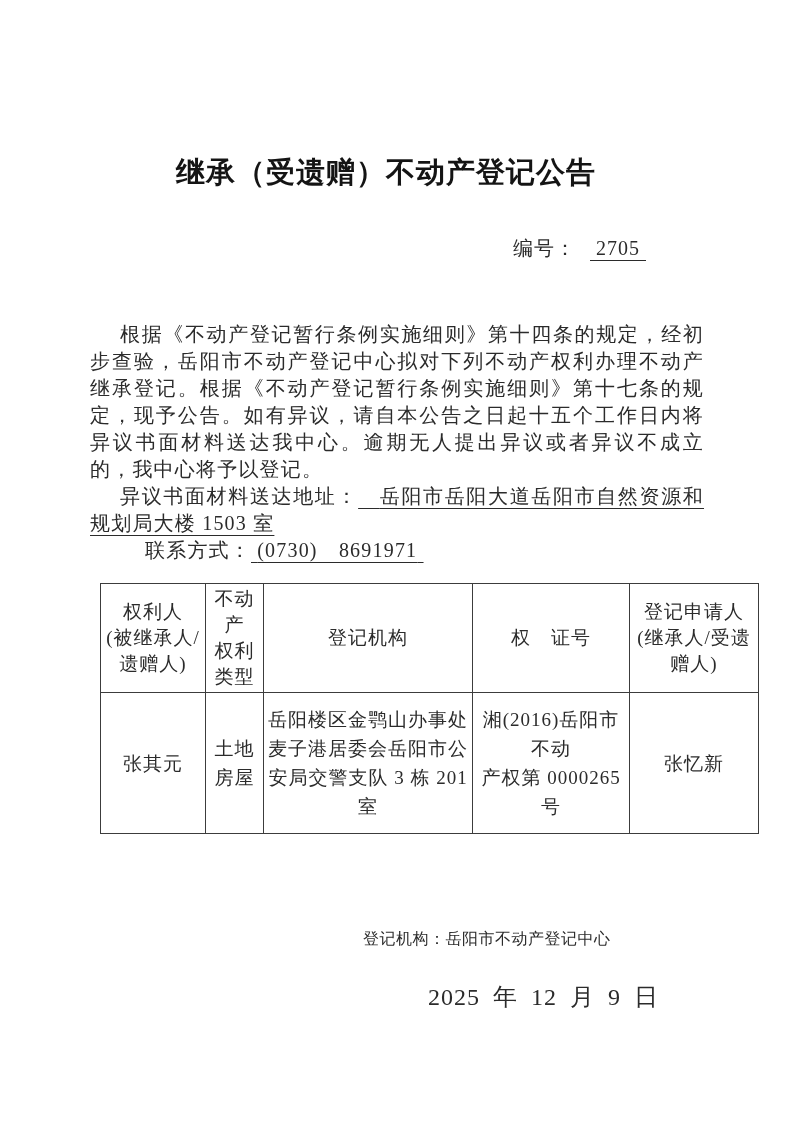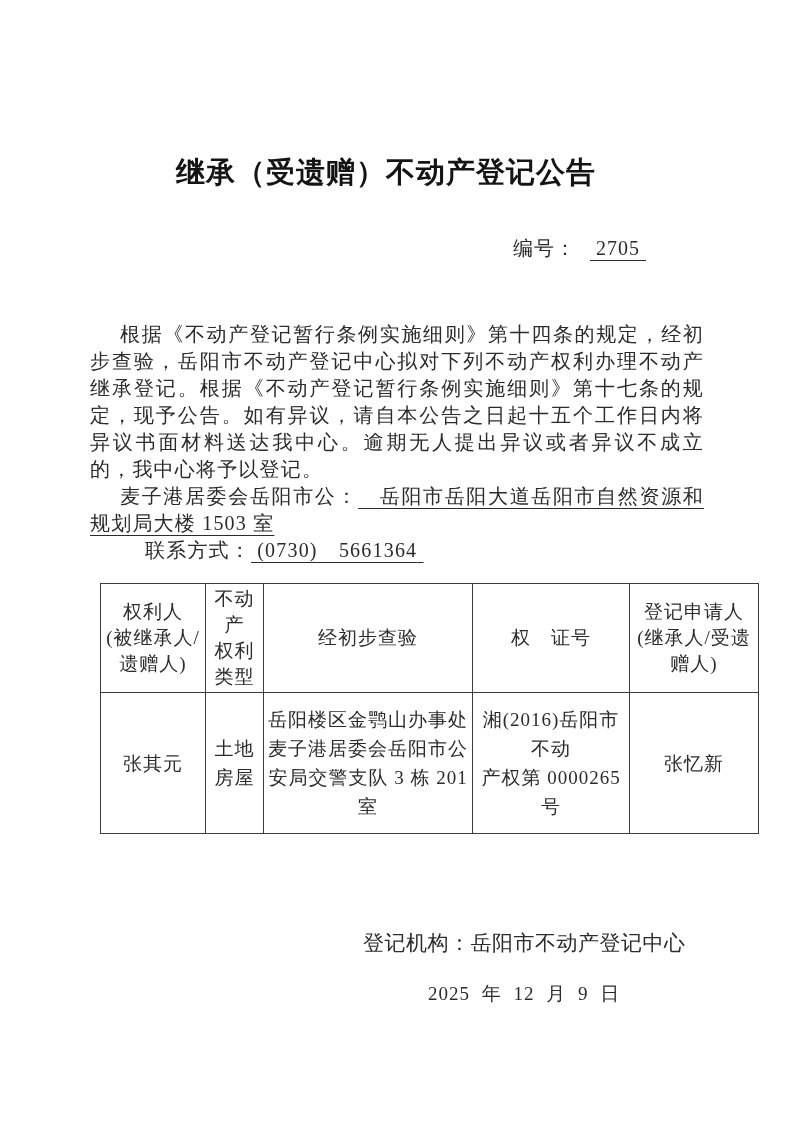--- a/index.html
+++ b/index.html
@@ -73,71 +73,71 @@
     letter-spacing: 1px;
     padding: 2px;
     color: #2b2b2b;
   }
   .registry tr.hdr td { height: 78px; line-height: 26px; }
   .registry tr.row td { height: 141px; line-height: 29px; }
   .agency-line {
     position: absolute;
     top: 929px;
     left: 363px;
-    font-size: 21px;
+    font-size: 16px;
     letter-spacing: 0.5px;
   }
   .date-line {
     position: absolute;
     top: 981px;
     left: 428px;
-    font-size: 19px;
+    font-size: 24px;
     letter-spacing: 1px;
     word-spacing: 6px;
     font-family: Liberation Serif, serif;
   }
 </style>
 </head>
 <body>
 
 <div class="page">
 
   <div class="doc-title">继承（受遗赠）不动产登记公告</div>
 
   <div class="serial-line">
     <span>编号：</span><span class="serial-value u u-pad">2705</span>
   </div>
 
   <div class="body-block">
     <p class="indent-2">根据《不动产登记暂行条例实施细则》第十四条的规定，经初步查验，岳阳市不动产登记中心拟对下列不动产权利办理不动产继承登记。根据《不动产登记暂行条例实施细则》第十七条的规定，现予公告。如有异议，请自本公告之日起十五个工作日内将异议书面材料送达我中心。逾期无人提出异议或者异议不成立的，我中心将予以登记。</p>
     <p class="indent-2">
-      <span>麦子港居委会岳阳市公：</span><span class="u addr-value">岳阳市岳阳大道岳阳市自然资源和规划局大楼 1503 室</span>
+      <span>异议书面材料送达地址：</span><span class="u addr-value">岳阳市岳阳大道岳阳市自然资源和规划局大楼 1503 室</span>
     </p>
     <p class="indent-3">
-      <span>联系方式：</span><span class="u u-pad">(0730)　5661364</span>
+      <span>联系方式：</span><span class="u u-pad">(0730)　8691971</span>
     </p>
   </div>
 
   <table class="registry">
     <colgroup>
       <col style="width:105px">
       <col style="width:58px">
       <col style="width:209px">
       <col style="width:157px">
       <col style="width:129px">
     </colgroup>
     <tbody>
       <tr class="hdr">
         <td>权利人
 (被继承人/
 遗赠人)</td>
         <td>不动产
 权利
 类型</td>
-        <td>经初步查验</td>
+        <td>登记机构</td>
         <td>权　证号</td>
         <td>登记申请人
 (继承人/受遗
 赠人)</td>
       </tr>
       <tr class="row">
         <td>张其元</td>
         <td>土地
 房屋</td>
         <td>岳阳楼区金鹗山办事处

